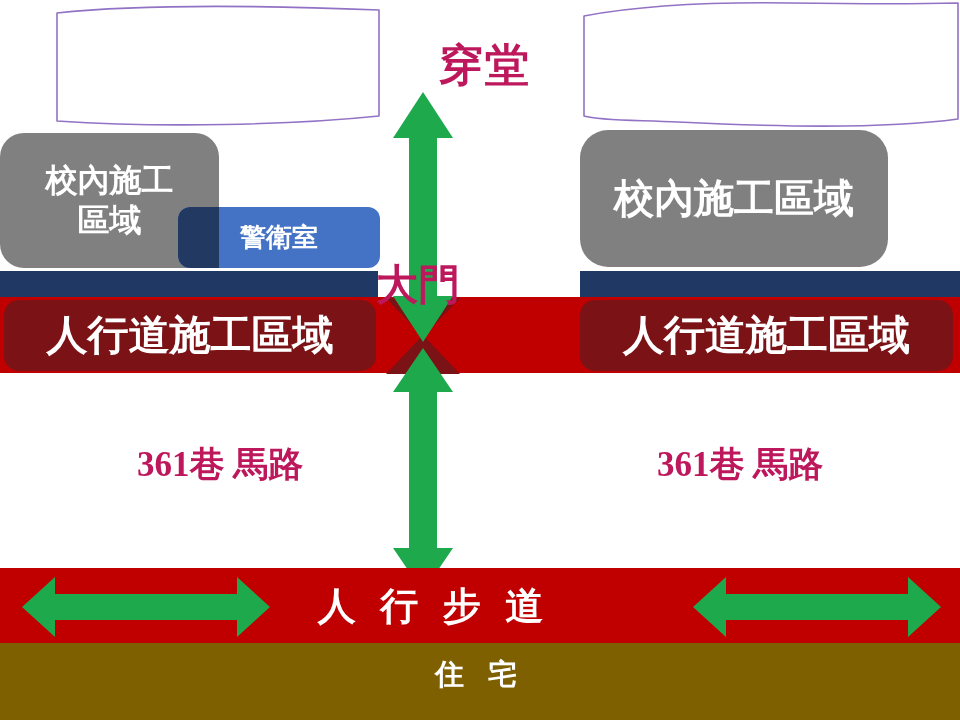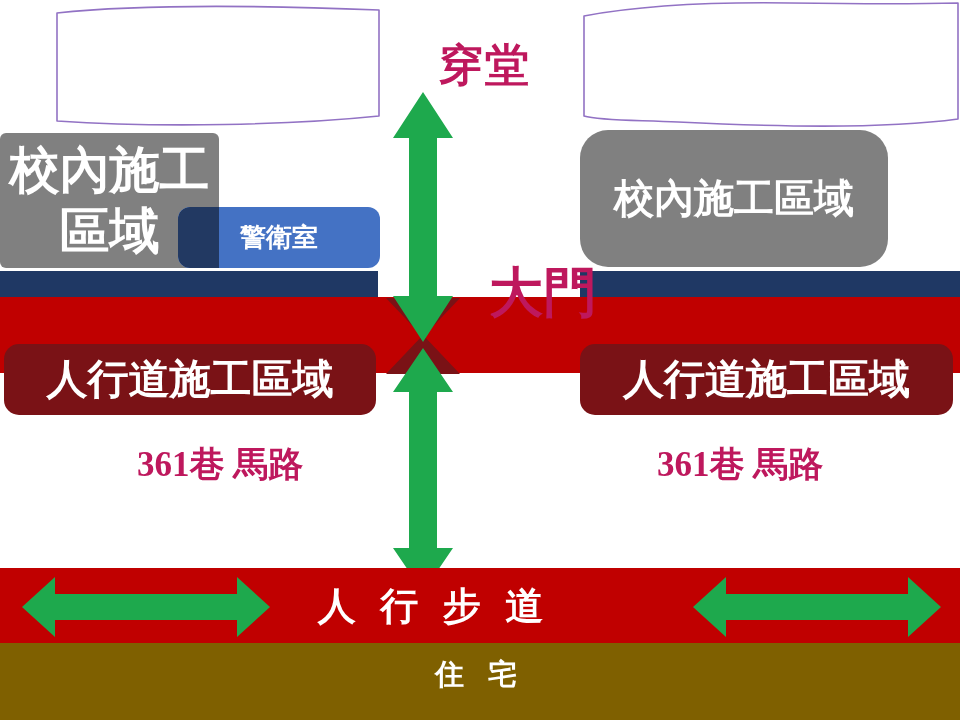--- a/index.html
+++ b/index.html
@@ -12,22 +12,22 @@
   .flexc{display:flex;align-items:center;justify-content:center;}
   .wtext{color:#fff;font-weight:bold;}
   .btext{color:#be185d;font-weight:bold;font-family:Liberation Serif, serif;}
 
   
   #tape-left{left:52px;top:0;}
   #tape-right{left:578px;top:0;}
 
   
   #campus-left{
-    left:0;top:133px;width:219px;height:135px;border-radius:6px;
-    background:var(--c-gray);font-size:50px;line-height:1.22;text-align:center;
+    left:0;top:133px;width:219px;height:135px;border-radius:24px;
+    background:var(--c-gray);font-size:32px;line-height:1.22;text-align:center;
     white-space:pre-line;
   }
   #campus-right{
     left:580px;top:130px;width:308px;height:137px;border-radius:28px;
     background:var(--c-gray);font-size:40px;
   }
 
   
   #guard-box{
     left:178px;top:207px;width:202px;height:61px;border-radius:12px;
@@ -44,31 +44,31 @@
   .navy-bar{top:271px;height:26px;background:var(--c-navy);}
   #navy-left{left:0;width:378px;}
   #navy-right{left:580px;width:380px;}
 
   
   #red-band{left:0;top:297px;width:960px;height:76px;background:var(--c-red_band);}
 
   
   .sidewalk-box{
     top:300px;height:71px;border-radius:15px;
-    background:var(--c-dark_red);font-size:41px;margin-top:44px;
+    background:var(--c-dark_red);font-size:41px;
   }
   #sidewalk-left{left:4px;width:372px;}
   #sidewalk-right{left:580px;width:373px;}
 
   
   #blocked-marker{left:386px;top:298px;}
 
   
   #hallway-label{left:390px;top:36px;width:190px;text-align:center;font-size:44px;letter-spacing:2px;}
-  #gate-label{left:417px;top:257px;width:180px;text-align:right;font-size:54px;}
+  #gate-label{left:376px;top:257px;width:180px;text-align:left;font-size:42px;}
   .road-label{top:441px;width:440px;text-align:center;font-size:35px;}
   #road-left{left:0;}
   #road-right{left:520px;}
 
   
   #walkway-band{left:0;top:568px;width:960px;height:75px;background:var(--c-red_band);}
   #walkway-label{left:0;top:581px;width:868px;text-align:center;font-size:38px;letter-spacing:7px;white-space:pre;}
   #residence-band{left:0;top:643px;width:960px;height:77px;background:var(--c-olive);}
   #residence-label{left:0;top:655px;width:960px;text-align:center;font-size:29px;letter-spacing:8px;white-space:pre;}
 

